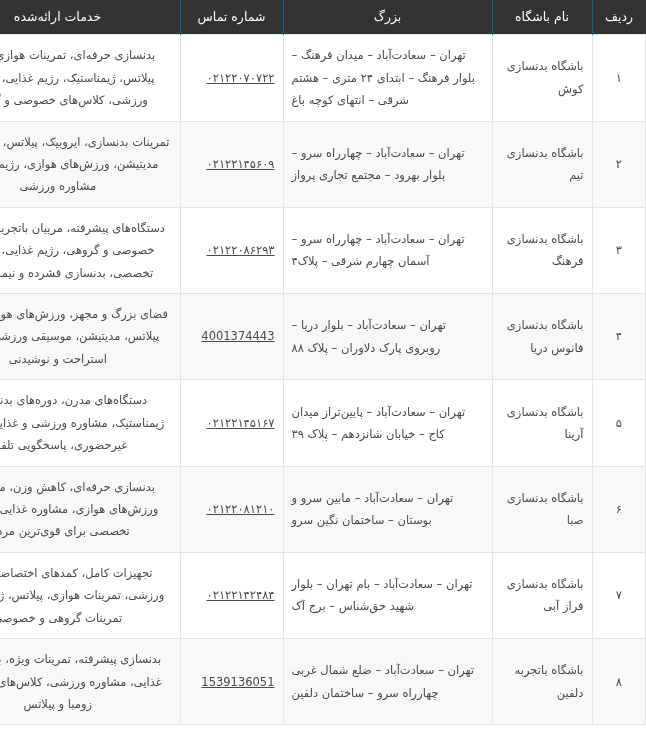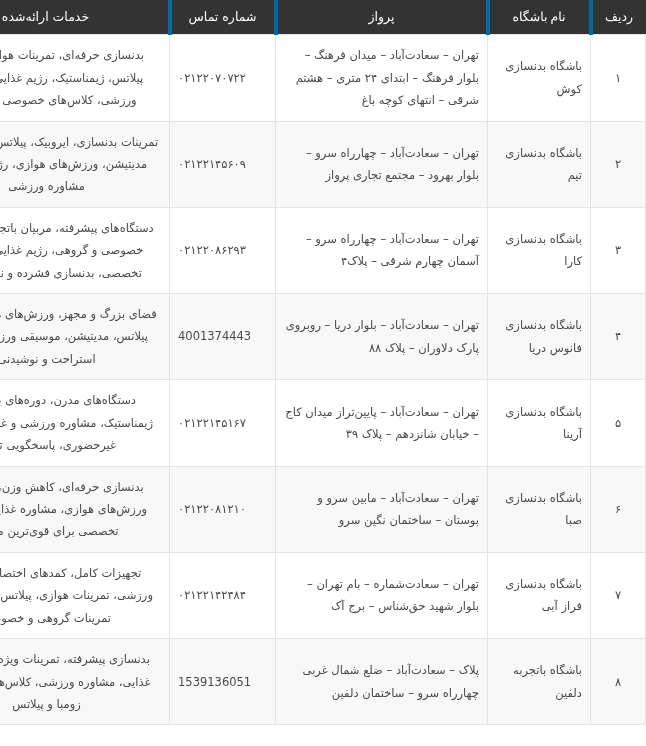--- a/index.html
+++ b/index.html
@@ -22,21 +22,21 @@
     direction: rtl;
   }
   table.gym-table thead th {
     background: #333333;
     color: #ffffff;
     font-size: 12.5px;
     font-weight: normal;
     text-align: center;
     padding: 9px 6px;
     height: 16px;
-    border-left: 4px solid #0369a1;
+    border-left: 1px solid #0369a1;
     line-height: 1.3;
     white-space: nowrap;
   }
   table.gym-table thead th:last-child {
     border-left: none;
   }
   table.gym-table tbody td {
     border: 1px solid #e4e4e4;
     color: #4a4a4a;
     font-size: 11.5px;
@@ -44,39 +44,39 @@
     padding: 9px 8px;
     vertical-align: middle;
   }
   tbody tr:nth-child(odd) td {
     background: #ffffff;
   }
   tbody tr:nth-child(even) td {
     background: #f8f8f8;
   }
   .col-radif   { width: 41px;  text-align: center; margin-left: 26px; }
-  .col-name    { width: 87px;  text-align: center; font-family: Liberation Serif, serif; }
+  .col-name    { width: 87px;  text-align: center; }
   .col-address { width: 196px; text-align: center; }
   .col-phone   { width: 90px;  text-align: center; letter-spacing: .2px; }
   .col-services{ width: 232px; text-align: center; }
   td.cell-radif    { text-align: center; }
   td.cell-name     { }
-  td.cell-address  { text-align: right; }
-  td.cell-phone    { text-align: left; font-size: 11px; }
+  td.cell-address  { text-align: left; }
+  td.cell-phone    { text-align: right; font-size: 11px; text-decoration: underline; }
   td.cell-services { text-align: center; }
 </style>
 </head>
 <body>
 
 <table class="gym-table">
   <thead>
     <tr>
       <th class="col-radif">ردیف</th>
       <th class="col-name">نام باشگاه</th>
-      <th class="col-address">پرواز</th>
+      <th class="col-address">بزرگ</th>
       <th class="col-phone">شماره تماس</th>
       <th class="col-services">خدمات ارائه‌شده</th>
     </tr>
   </thead>
   <tbody id="table-body">
       <tr>
         <td class="cell-radif">۱</td>
         <td class="cell-name">باشگاه بدنسازی کوش</td>
         <td class="cell-address">تهران – سعادت‌آباد – میدان فرهنگ – بلوار فرهنگ – ابتدای ۲۴ متری – هشتم شرقی – انتهای کوچه باغ</td>
         <td class="cell-phone">۰۲۱۲۲۰۷۰۷۲۲</td>
@@ -84,21 +84,21 @@
       </tr>
       <tr>
         <td class="cell-radif">۲</td>
         <td class="cell-name">باشگاه بدنسازی تیم</td>
         <td class="cell-address">تهران – سعادت‌آباد – چهارراه سرو – بلوار بهرود – مجتمع تجاری پرواز</td>
         <td class="cell-phone">۰۲۱۲۲۱۴۵۶۰۹</td>
         <td class="cell-services">تمرینات بدنسازی، ایروبیک، پیلاتس، ژیمناستیک، مدیتیشن، ورزش‌های هوازی، رژیم درمانی، مشاوره ورزشی</td>
       </tr>
       <tr>
         <td class="cell-radif">۳</td>
-        <td class="cell-name">باشگاه بدنسازی کارا</td>
+        <td class="cell-name">باشگاه بدنسازی فرهنگ</td>
         <td class="cell-address">تهران – سعادت‌آباد – چهارراه سرو – آسمان چهارم شرقی – پلاک۴</td>
         <td class="cell-phone">۰۲۱۲۲۰۸۶۲۹۳</td>
         <td class="cell-services">دستگاه‌های پیشرفته، مربیان باتجربه، تمرینات خصوصی و گروهی، رژیم غذایی، مشاوره تخصصی، بدنسازی فشرده و نیمه‌فشرده</td>
       </tr>
       <tr>
         <td class="cell-radif">۴</td>
         <td class="cell-name">باشگاه بدنسازی فانوس دریا</td>
         <td class="cell-address">تهران – سعادت‌آباد – بلوار دریا – روبروی پارک دلاوران – پلاک ۸۸</td>
         <td class="cell-phone">4001374443</td>
         <td class="cell-services">فضای بزرگ و مجهز، ورزش‌های هوازی، زومبا، پیلاتس، مدیتیشن، موسیقی ورزشی، فضای استراحت و نوشیدنی</td>
@@ -113,25 +113,25 @@
       <tr>
         <td class="cell-radif">۶</td>
         <td class="cell-name">باشگاه بدنسازی صبا</td>
         <td class="cell-address">تهران – سعادت‌آباد – مابین سرو و بوستان – ساختمان نگین سرو</td>
         <td class="cell-phone">۰۲۱۲۲۰۸۱۲۱۰</td>
         <td class="cell-services">بدنسازی حرفه‌ای، کاهش وزن، مدیتیشن، ورزش‌های هوازی، مشاوره غذایی، آموزش تخصصی برای قوی‌ترین مردان</td>
       </tr>
       <tr>
         <td class="cell-radif">۷</td>
         <td class="cell-name">باشگاه بدنسازی فراز آبی</td>
-        <td class="cell-address">تهران – سعادت‌شماره – بام تهران – بلوار شهید حق‌شناس – برج آک</td>
+        <td class="cell-address">تهران – سعادت‌آباد – بام تهران – بلوار شهید حق‌شناس – برج آک</td>
         <td class="cell-phone">۰۲۱۲۲۱۴۲۴۸۴</td>
         <td class="cell-services">تجهیزات کامل، کمدهای اختصاصی، کافه ورزشی، تمرینات هوازی، پیلاتس، ژیمناستیک، تمرینات گروهی و خصوصی</td>
       </tr>
       <tr>
         <td class="cell-radif">۸</td>
         <td class="cell-name">باشگاه باتجربه دلفین</td>
-        <td class="cell-address">پلاک – سعادت‌آباد – ضلع شمال غربی چهارراه سرو – ساختمان دلفین</td>
+        <td class="cell-address">تهران – سعادت‌آباد – ضلع شمال غربی چهارراه سرو – ساختمان دلفین</td>
         <td class="cell-phone">1539136051</td>
         <td class="cell-services">بدنسازی پیشرفته، تمرینات ویژه، برنامه‌های غذایی، مشاوره ورزشی، کلاس‌های تخصصی زومبا و پیلاتس</td>
       </tr>
     </tbody>
 </table>
 
 </body></html>

